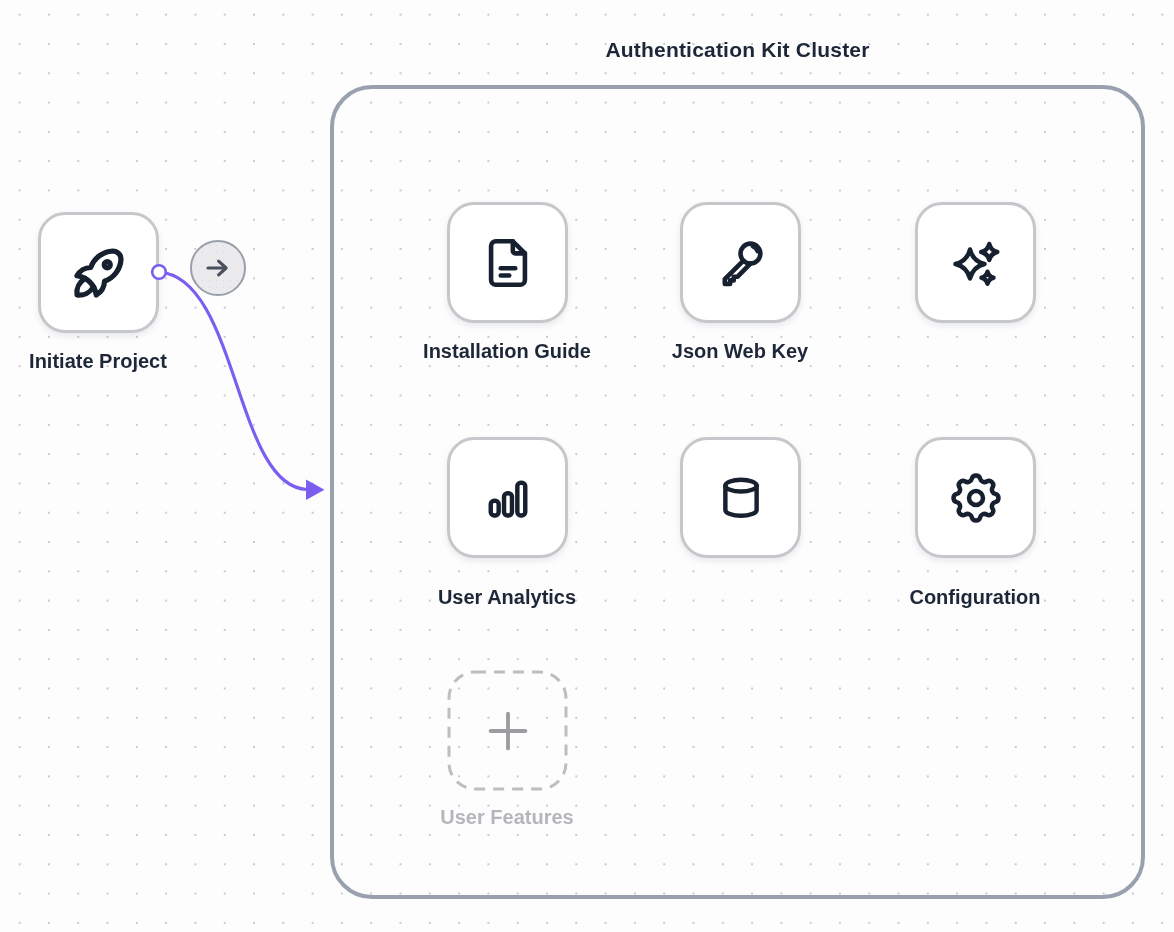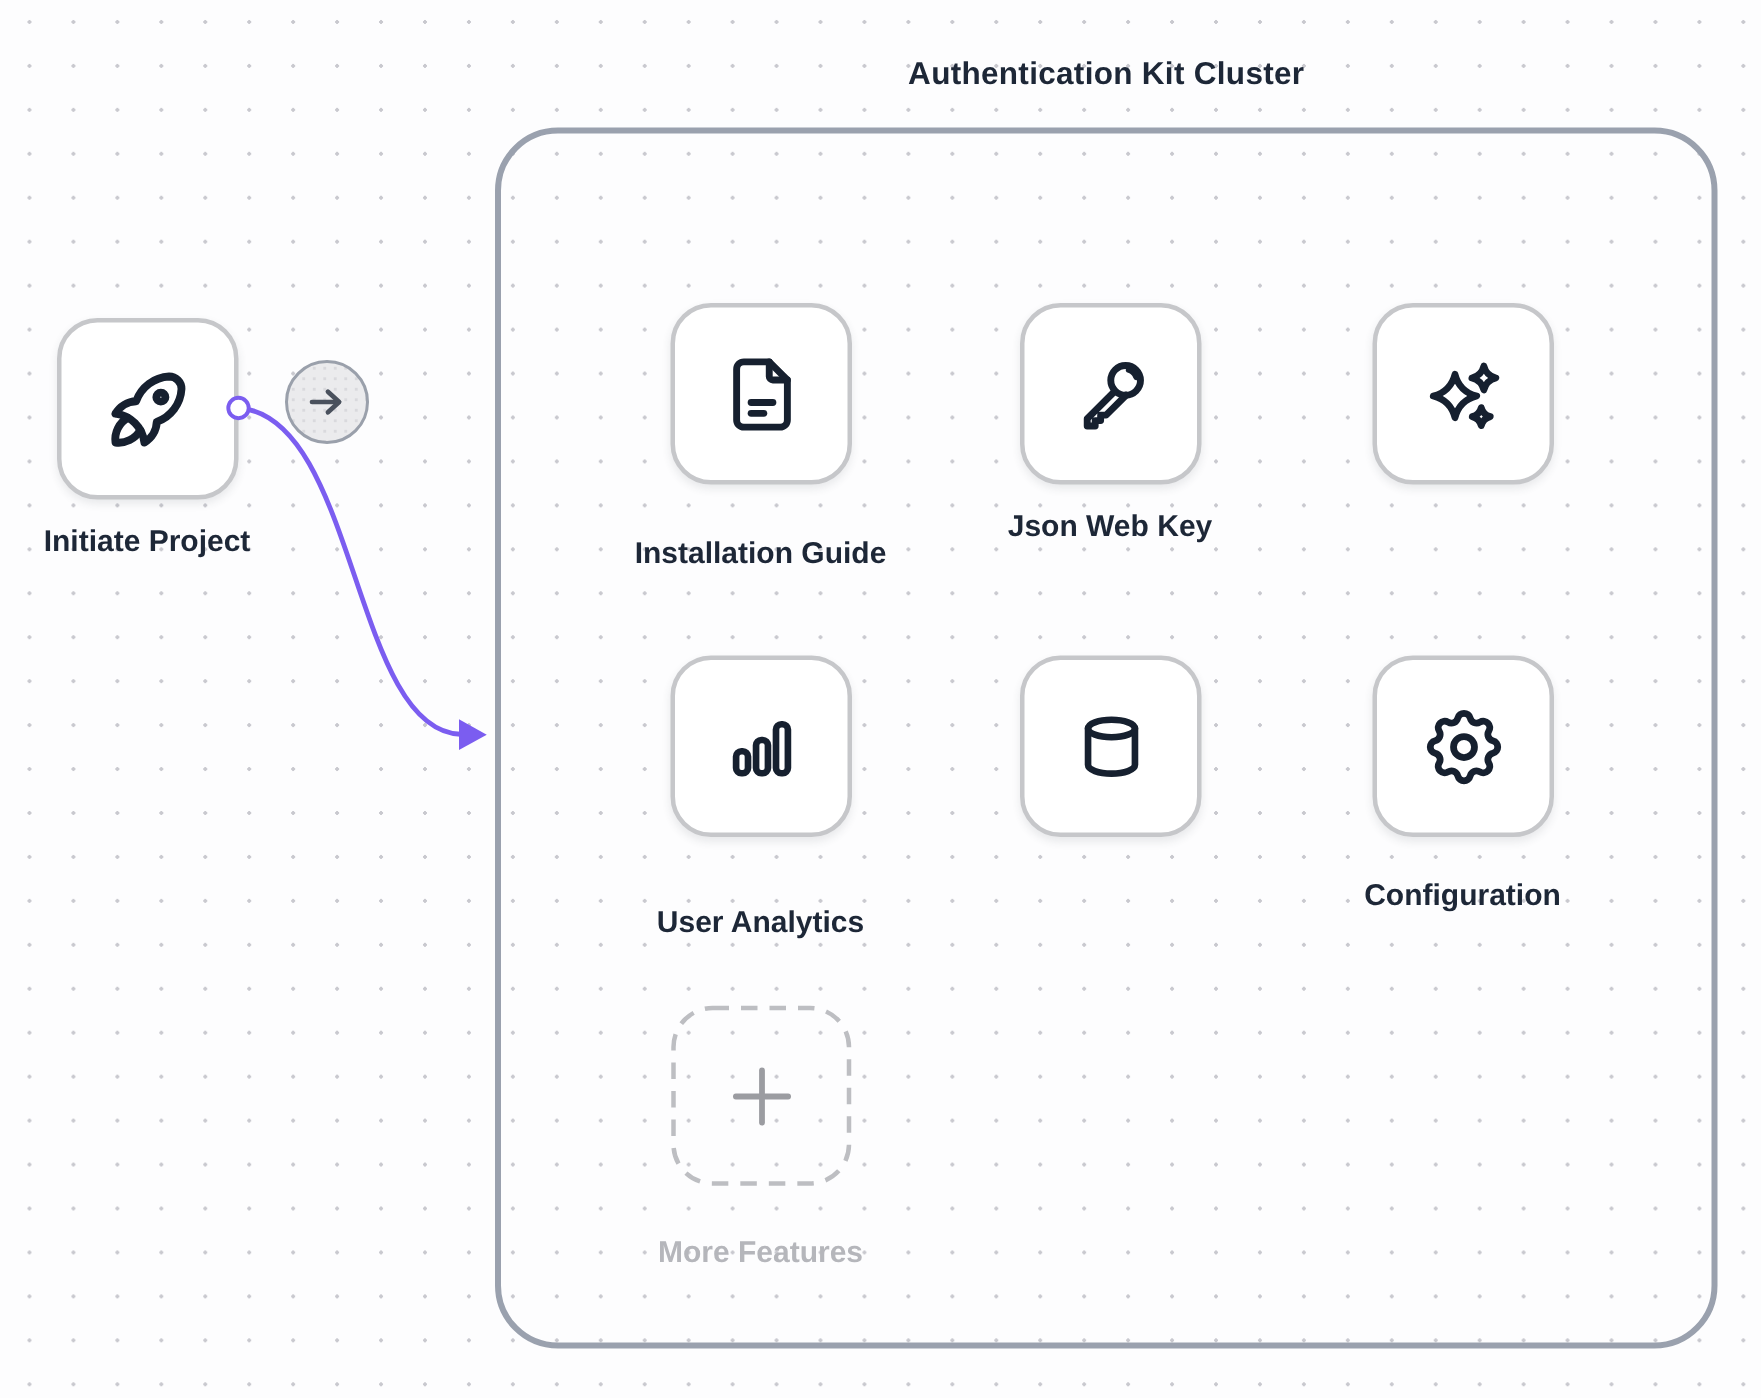--- a/index.html
+++ b/index.html
@@ -48,21 +48,21 @@
     display:flex; align-items:center; justify-content:center;
     color:#4a515d; z-index:3;
   }
   
   .pos-init { left:38px;  top:212px; }
   .r1 { top:202px; } .r2 { top:437px; } .r3 { top:670px; }
   .c1 { left:447px; } .c2 { left:680px; } .c3 { left:915px; }
   
   .lbl-init { left:-19px; top:350px; }
   .lr1 { top:340px; } .lr2 { top:586px; } .lr3 { top:806px; }
-  .lc1 { left:390px;margin-top:18px; } .lc2 { left:623px;text-align:center; } .lc3 { left:858px; }
+  .lc1 { left:390px; } .lc2 { left:623px;text-align:center; } .lc3 { left:858px; }
   svg { display:block; }
 </style>
 </head>
 <body>
 
 <div class="canvas">
 
   <div class="cluster"></div>
   <div class="cluster-title">Authentication Kit Cluster</div>
 
@@ -153,21 +153,21 @@
     <svg class="dashed-rect" width="121" height="121" viewBox="0 0 121 121">
       <rect x="2" y="2" width="117" height="117" rx="26" fill="none" stroke="#bdbec2" stroke-width="3" stroke-dasharray="11 8"></rect>
     </svg>
     <span>
       <svg width="58" height="58" viewBox="0 0 24 24" fill="none" stroke="currentColor" stroke-width="1.6" stroke-linecap="round">
         <path d="M12 4.8v14.4"></path>
         <path d="M4.8 12h14.4"></path>
       </svg>
     </span>
   </div>
-  <div class="node-label muted lr3 lc1">More Features</div>
+  <div class="node-label muted lr3 lc1">User Features</div>
 
   <svg class="edge-layer" width="1174" height="932" viewBox="0 0 1174 932">
     <path class="clickable" d="M159 272 C238 277 235 487 307 489.5" fill="none" stroke="#7b5df0" stroke-width="3.2"></path>
     <polygon points="306,479.5 324.5,489.8 306,500" fill="#7b5df0"></polygon>
     <circle class="clickable" cx="159" cy="272" r="6.8" fill="#ffffff" stroke="#7b5df0" stroke-width="2.6"></circle>
   </svg>
 
 </div>
 
 </body></html>

